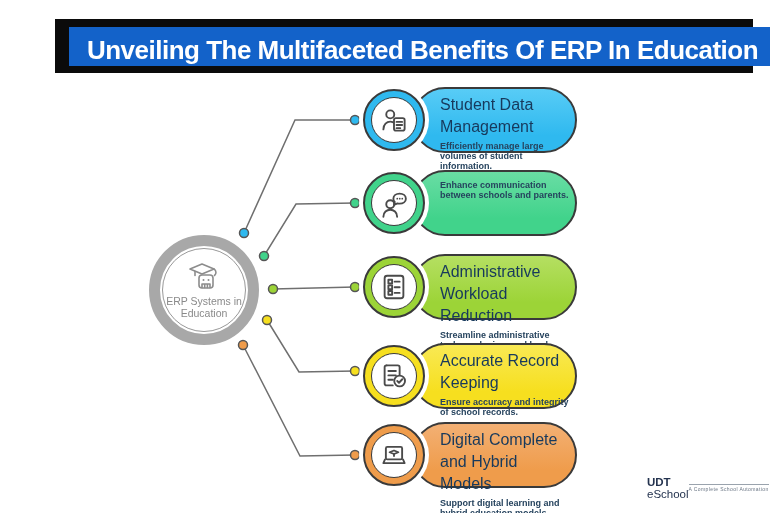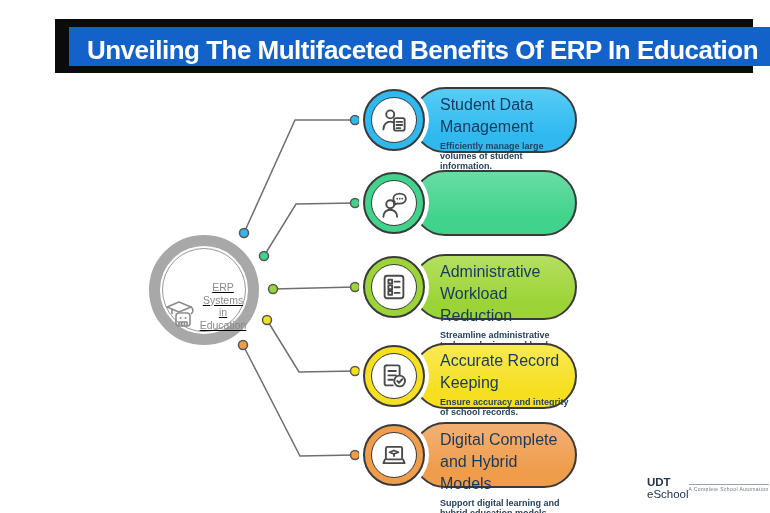--- a/index.html
+++ b/index.html
@@ -28,21 +28,21 @@
   .overlay circle{stroke:#555555;stroke-width:1.5;}
   
   .hub{
     position:absolute;left:149px;top:235px;width:110px;height:110px;z-index:2;
     border-radius:50%;border:11px solid var(--hub-ring,#a8a8a8);
     box-sizing:border-box;background:#ffffff;
   }
   .hub-inner{
     position:absolute;inset:2px;border-radius:50%;
     border:1.5px solid #999999;background:#ffffff;
-    display:flex;flex-direction:row;align-items:flex-end;justify-content:center;text-decoration:underline;
+    display:flex;flex-direction:column;align-items:center;justify-content:center;
   }
   .hub-label{
     font-size:10.5px;line-height:12.5px;color:#8a8a8a;text-align:center;
     margin-top:2px;width:80px;
   }
   
   .row{position:absolute;left:363px;width:214px;height:66px;z-index:2;}
   .pill{
     position:absolute;left:49px;top:0;width:165px;height:66px;box-sizing:border-box;
     border-radius:33px;border:2px solid #3a3a3a;
@@ -149,20 +149,21 @@
         <circle cx="9" cy="13" r="3.2"></circle>
         <path d="M3.5,23 c0-3.6 2.7-5.6 5.5-5.6 s5.5,2 5.5,5.6"></path>
         <path d="M11.5,8.5 c0-2.5 2.2-4 5-4 s5,1.5 5,4 s-2.2,4 -5,4 c-0.6,0 -1.2-0.1 -1.7-0.2 L12,13.5 l0.6-2.3 C11.9,10.5 11.5,9.6 11.5,8.5 Z"></path>
         <circle cx="14.6" cy="8.5" r="0.7" fill="#4a4a4a" stroke="none"></circle>
         <circle cx="16.6" cy="8.5" r="0.7" fill="#4a4a4a" stroke="none"></circle>
         <circle cx="18.6" cy="8.5" r="0.7" fill="#4a4a4a" stroke="none"></circle>
       </svg>
     </div>
   </div>
   <div class="card-text">
+    <div class="card-desc">Enhance communication between schools and parents.</div>
   </div>
 </div>
 
 <div class="row" style="top: 254px; --c: #9cd437; --cl: #b5df62;">
   <div class="pill"></div>
   <div class="badge">
     <div class="badge-inner">
       <svg class="icon-svg" width="30" height="30" viewBox="0 0 24 24" fill="none" stroke="#4a4a4a" stroke-width="1.5" stroke-linecap="round" stroke-linejoin="round">
         <rect x="4.5" y="3" width="15" height="18" rx="2"></rect>
         <rect x="7.5" y="6.2" width="3" height="3"></rect>

